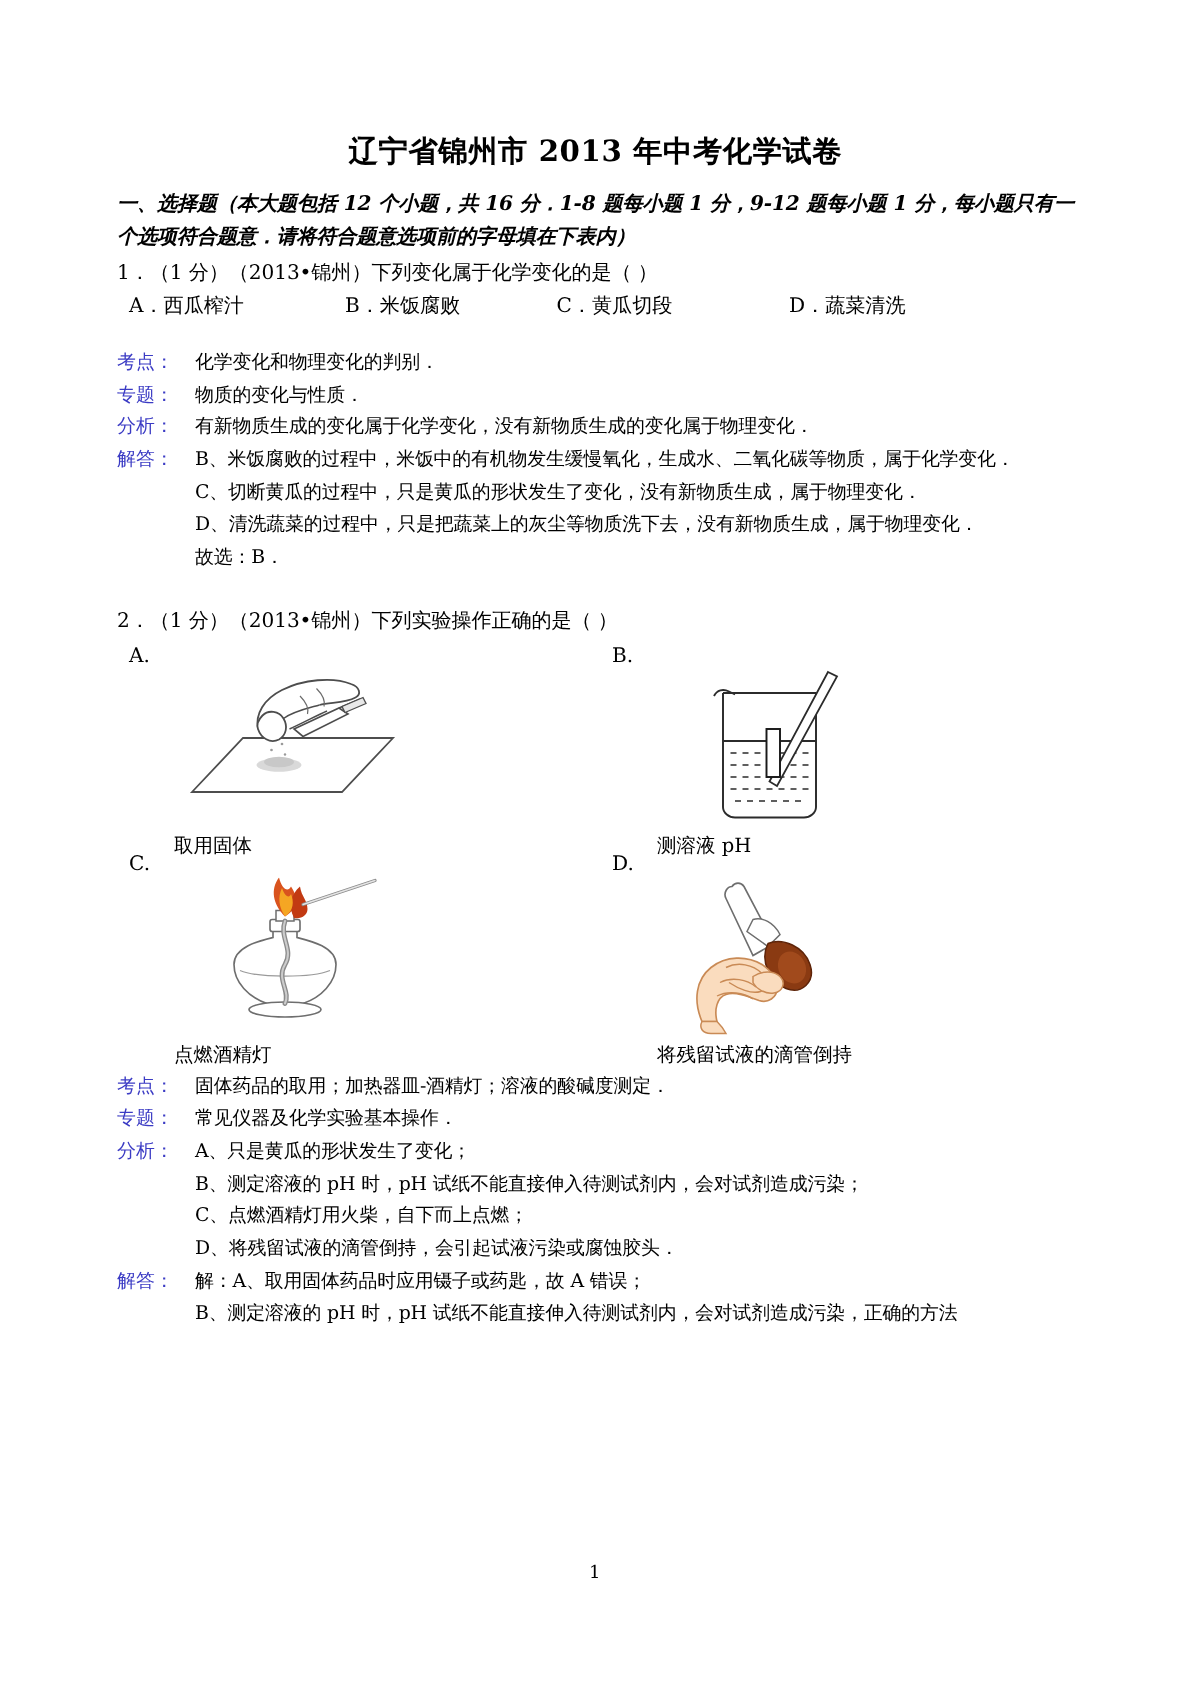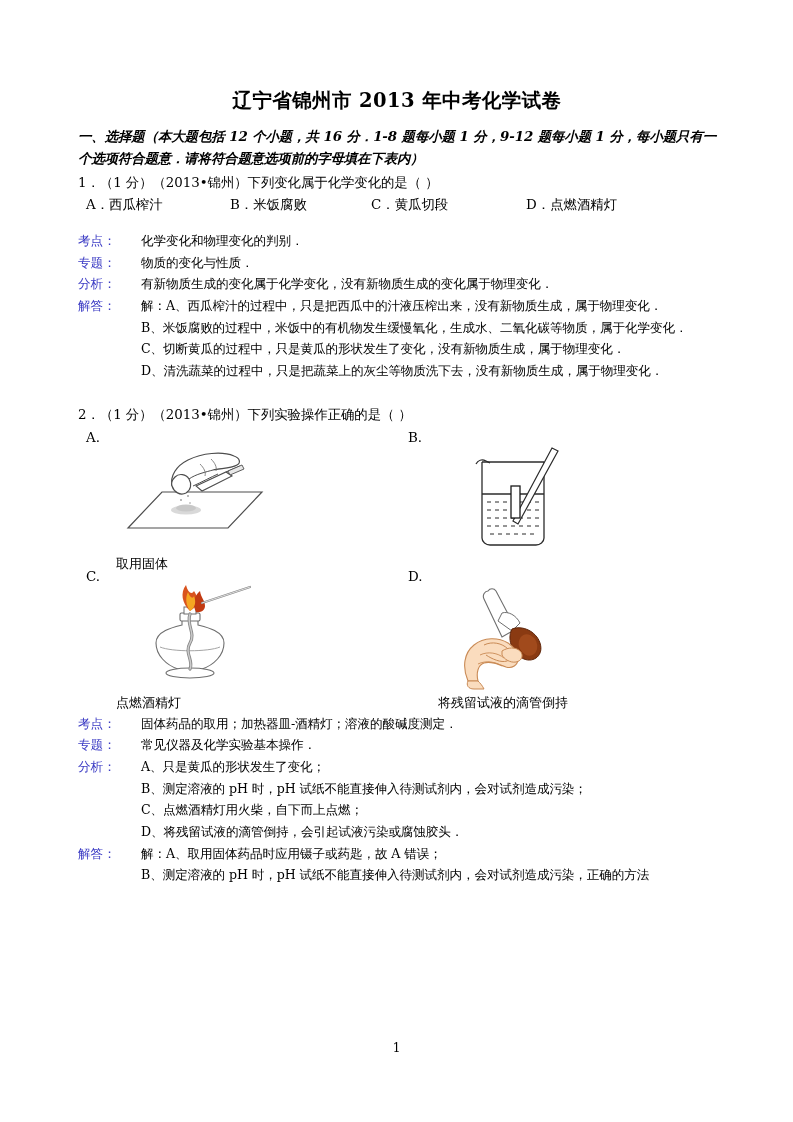--- a/index.html
+++ b/index.html
@@ -80,21 +80,20 @@
   
   .analysis {
     margin-top: 14px;
     font-size: 12.6px;
     line-height: 1.72;
   }
   .ana-row {
     display: flex;
     align-items: flex-start;
     margin-bottom: 0;
-    gap: 11px;
   }
   .ana-label {
     flex: 0 0 auto;
     width: 52px;
     color: #3b3bc4;
     text-align: left;
     white-space: nowrap;
   }
   .ana-body {
     flex: 1 1 auto;
@@ -161,43 +160,43 @@
 
     <h1 class="doc-title">辽宁省锦州市 2013 年中考化学试卷</h1>
 
     <p class="section-intro">一、选择题（本大题包括 12 个小题，共 16 分．1-8 题每小题 1 分，9-12 题每小题 1 分，每小题只有一个选项符合题意．请将符合题意选项前的字母填在下表内）</p>
 
     <p class="q-stem">1．（1 分）（2013•锦州）下列变化属于化学变化的是（      ）</p>
     <div class="opt-row">
       <span class="opt o0">A．西瓜榨汁</span>
       <span class="opt o1">B．米饭腐败</span>
       <span class="opt o2">C．黄瓜切段</span>
-      <span class="opt o3">D．点燃酒精灯</span>
+      <span class="opt o3">D．蔬菜清洗</span>
     </div>
 
     <div class="analysis">
       <div class="ana-row">
         <span class="ana-label">考点：</span>
         <span class="ana-body">化学变化和物理变化的判别．</span>
       </div>
       <div class="ana-row">
         <span class="ana-label">专题：</span>
         <span class="ana-body">物质的变化与性质．</span>
       </div>
       <div class="ana-row">
         <span class="ana-label">分析：</span>
         <span class="ana-body">有新物质生成的变化属于化学变化，没有新物质生成的变化属于物理变化．</span>
       </div>
       <div class="ana-row">
         <span class="ana-label">解答：</span>
         <span class="ana-body">
-          <span class="sub">解：A、西瓜榨汁的过程中，只是把西瓜中的汁液压榨出来，没有新物质生成，属于物理变化．</span>
           <span class="sub">B、米饭腐败的过程中，米饭中的有机物发生缓慢氧化，生成水、二氧化碳等物质，属于化学变化．</span>
           <span class="sub">C、切断黄瓜的过程中，只是黄瓜的形状发生了变化，没有新物质生成，属于物理变化．</span>
           <span class="sub">D、清洗蔬菜的过程中，只是把蔬菜上的灰尘等物质洗下去，没有新物质生成，属于物理变化．</span>
+          <span class="sub">故选：B．</span>
         </span>
       </div>
     </div>
 
     <p class="q-stem" style="margin-top:22px">2．（1 分）（2013•锦州）下列实验操作正确的是（      ）</p>
 
     <div class="img-options">
 
       <div class="img-opt-row">
 
@@ -254,20 +253,21 @@
                 <line x1="55" y1="72" x2="107" y2="72"></line>
                 <line x1="55" y1="80" x2="107" y2="80"></line>
                 <line x1="58" y1="88" x2="104" y2="88"></line>
               </g>
 
               <path d="M120 2 L126 5 L86 78 L81 75 Z" fill="#ffffff" stroke="#2b2b2b" stroke-width="1.2"></path>
 
               <rect x="79" y="40" width="9" height="32" fill="#ffffff" stroke="#1a1a1a" stroke-width="1.3"></rect>
             </svg>
           </div>
+          <div class="fig-caption">测溶液 pH</div>
         </div>
       </div>
 
       <div class="img-opt-row" style="height:133px;">
 
         <div class="img-opt left">
           <span class="opt-letter">C.</span>
           <div class="fig-wrap">
             <svg width="200" height="106" viewBox="0 0 200 106">
 

